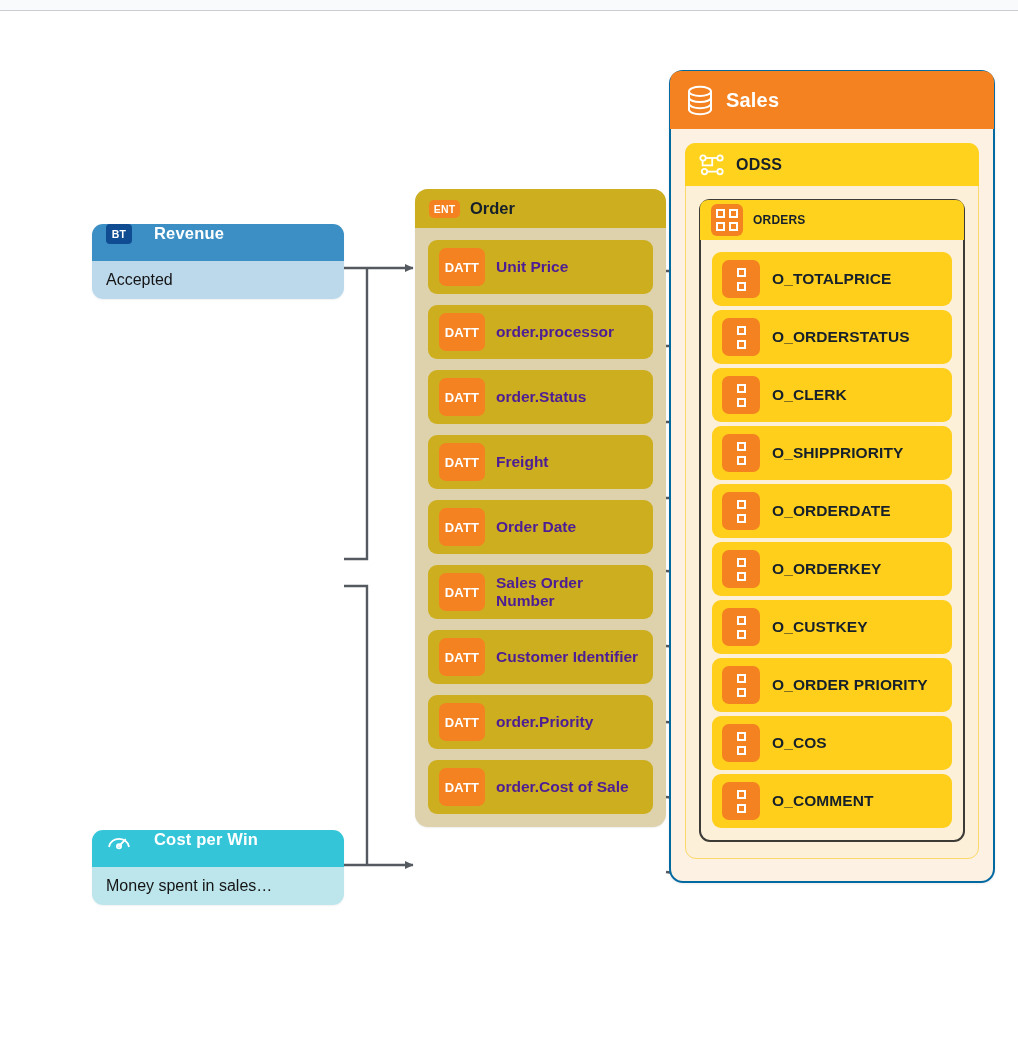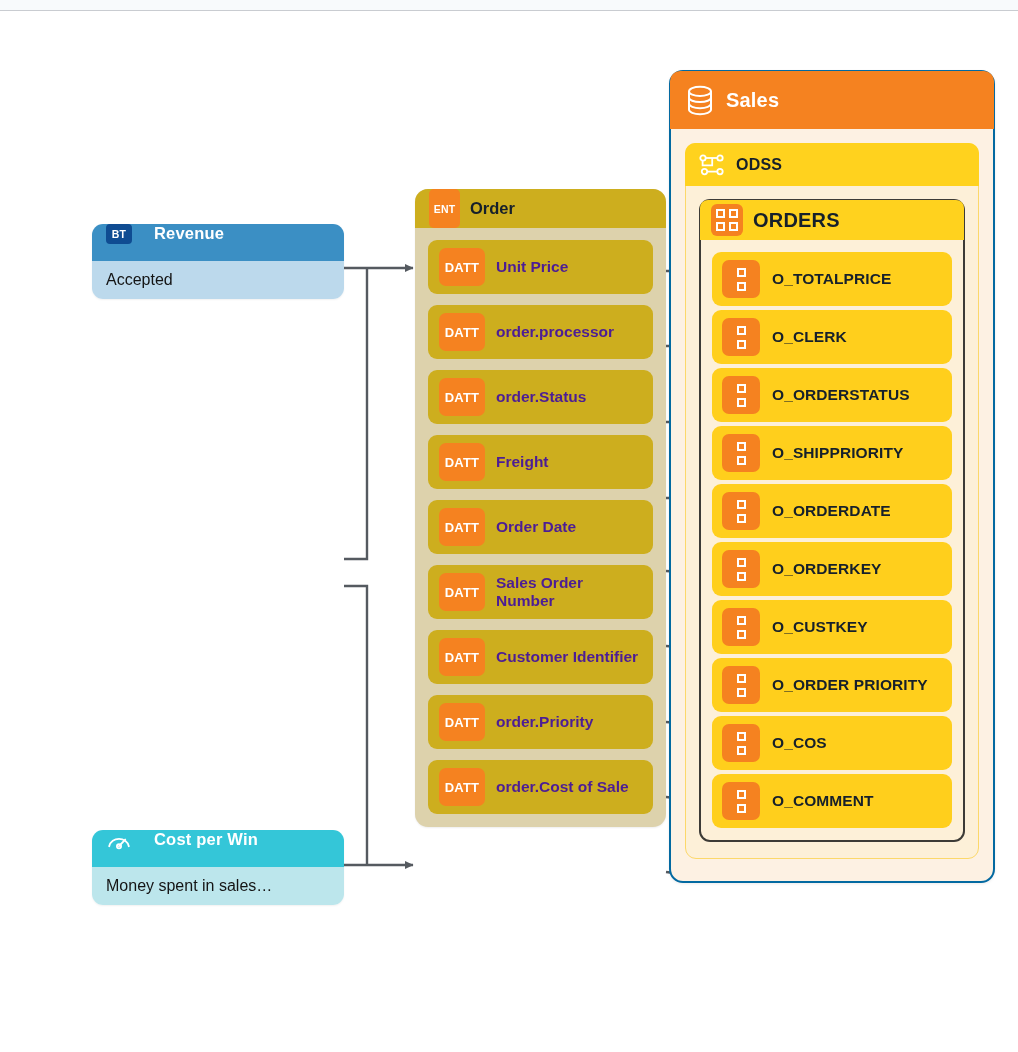--- a/index.html
+++ b/index.html
@@ -125,21 +125,21 @@
     background: #cdae1e;
     border-radius: 13px 13px 0 0;
     display: flex;
     align-items: center;
     gap: 10px;
     padding: 0 14px;
     box-sizing: border-box;
     margin-bottom: 12px;
   }
   .chip-ent {
-    width: 31px; height: 39px;
+    width: 31px; height: 18px;
     border-radius: 5px;
     background: #f58220;
     color: #ffffff;
     font-size: 10.5px;
     font-weight: bold;
     display: flex;
     align-items: center;
     justify-content: center;
     letter-spacing: .2px;
     flex: none;
@@ -249,21 +249,21 @@
     background: #ffd21e;
     border-radius: 8px 8px 0 0;
     display: flex;
     align-items: center;
     gap: 10px;
     padding: 0 11px;
     box-sizing: border-box;
     margin: -1px -1px 12px -1px;
   }
   .table-title {
-    font-size: 20px;
+    font-size: 12px;
     font-weight: bold;
     color: #16202b;
     letter-spacing: .2px;
   }
   .col-row {
     height: 54px;
     margin: 0 11px 4px 11px;
     background: #ffcf1c;
     border-radius: 9px;
     display: flex;
@@ -438,34 +438,34 @@
               <span></span>
               <span></span>
             </div>
           <div class="col-label">O_TOTALPRICE</div>
         </div>
         <div class="col-row">
           <div class="col-icon">
               <span></span>
               <span></span>
             </div>
+          <div class="col-label">O_ORDERSTATUS</div>
+        </div>
+        <div class="col-row">
+          <div class="col-icon">
+              <span></span>
+              <span></span>
+            </div>
           <div class="col-label">O_CLERK</div>
         </div>
         <div class="col-row">
           <div class="col-icon">
               <span></span>
               <span></span>
             </div>
-          <div class="col-label">O_ORDERSTATUS</div>
-        </div>
-        <div class="col-row">
-          <div class="col-icon">
-              <span></span>
-              <span></span>
-            </div>
           <div class="col-label">O_SHIPPRIORITY</div>
         </div>
         <div class="col-row">
           <div class="col-icon">
               <span></span>
               <span></span>
             </div>
           <div class="col-label">O_ORDERDATE</div>
         </div>
         <div class="col-row">

